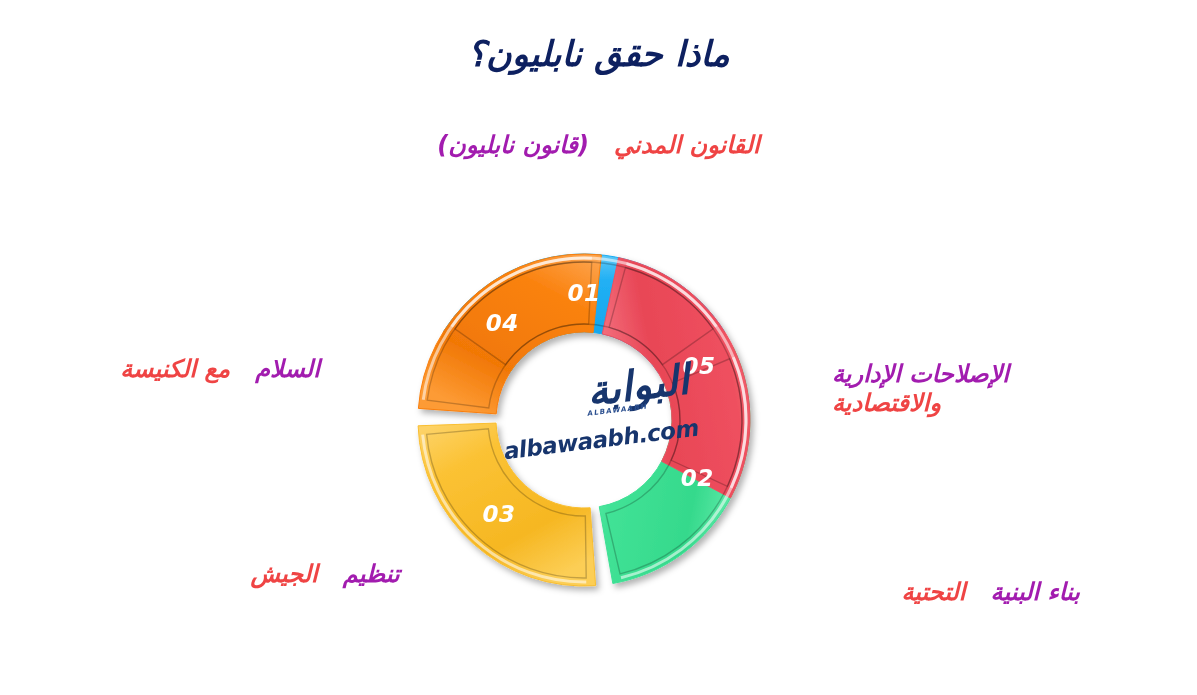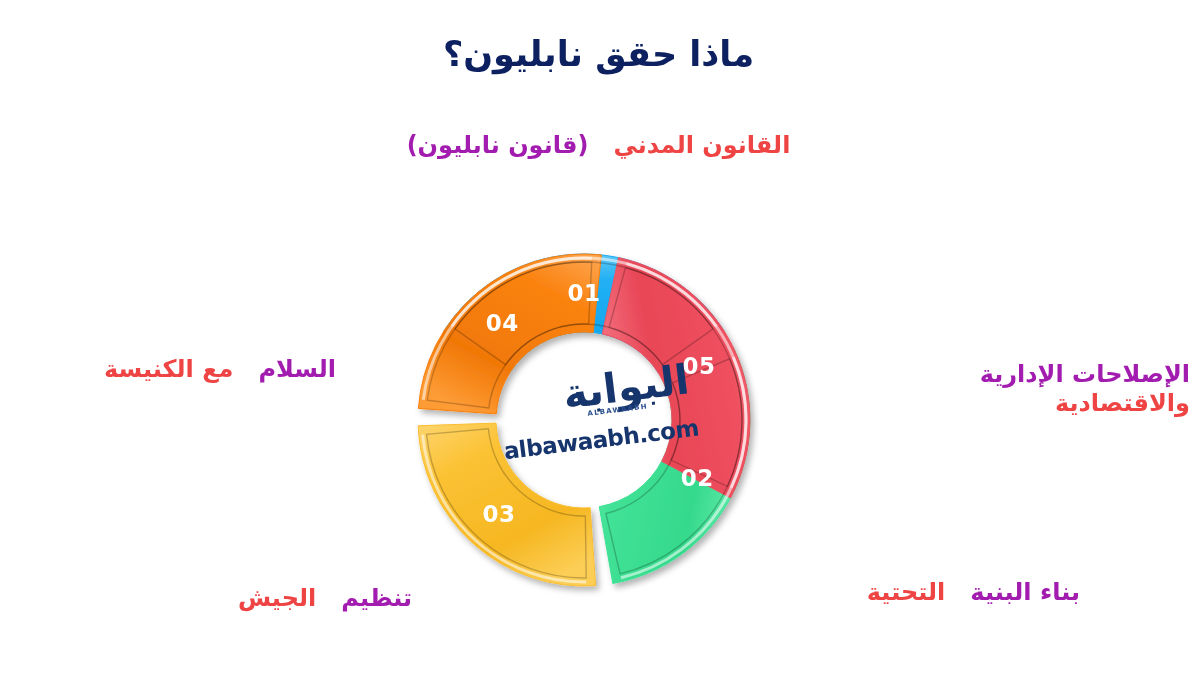--- a/index.html
+++ b/index.html
@@ -4,21 +4,21 @@
 <title>infographic</title>
 <style>
   html,body{margin:0;padding:0;}
   body{
     width:1197px;height:695px;
     background:#ffffff;
     font-family:"DejaVu Sans","Liberation Sans",sans-serif;
     overflow:hidden;
     position:relative;
   }
-  #stage{position:relative;width:1197px;height:695px;}
+  #stage{position:relative;width:1197px;height:695px;font-style:italic;}
 
   
   .title{
     position:absolute;left:0;top:34px;width:1197px;
     text-align:center;
     font-size:35px;font-weight:bold;
     color:#0d2060;
     letter-spacing:0px;
     direction:rtl;
     white-space:nowrap;
@@ -77,23 +77,23 @@
     font-size:24px;font-weight:bold;
     line-height:1.22;
     direction:rtl;
     white-space:nowrap;
     color:#0d2060;
   }
   .lbl .red{color:#a21caf;}
   .lbl .navy{color:#ef4444;}
 
   .lbl-01{left:0;top:131px;width:1197px;text-align:center;}
-  .lbl-02{left:860px;top:360px;width:330px;text-align:right;white-space:normal;}
+  .lbl-02{left:832px;top:360px;width:330px;text-align:left;white-space:normal;}
   .lbl-03{left:790px;top:578px;width:290px;}
-  .lbl-04{left:210px;top:584px;width:230px;text-align:center;}
+  .lbl-04{left:210px;top:560px;width:230px;text-align:center;}
   .lbl-05{left:60px;top:355px;width:320px;text-align:center;}
 </style>
 </head>
 <body>
 
 <div id="stage">
 
   <div class="title">ماذا حقق نابليون؟</div>
 
   <div id="wheel">

